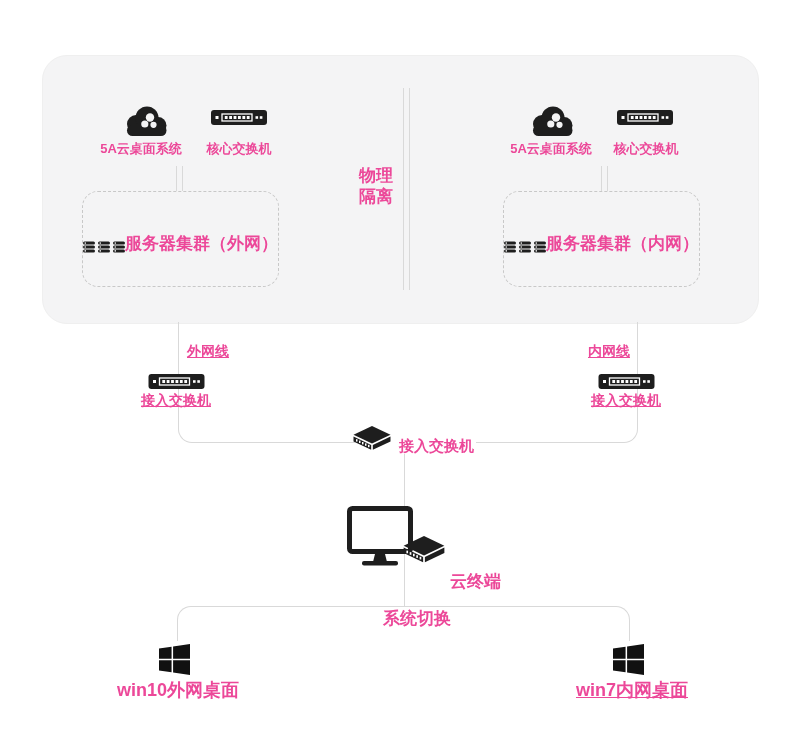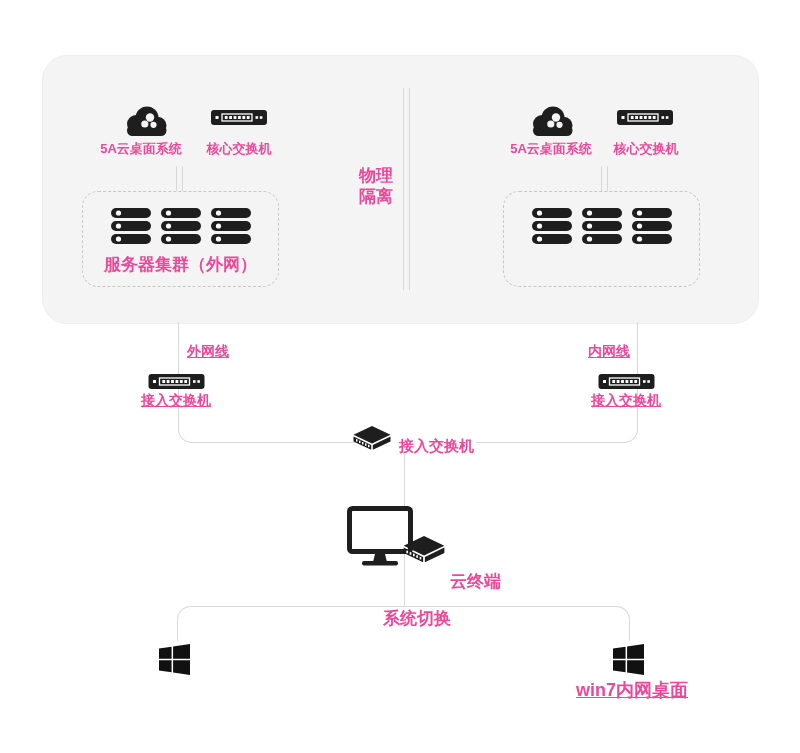--- a/index.html
+++ b/index.html
@@ -2,21 +2,21 @@
 <html><head>
 <meta charset="utf-8">
 <style>
   html,body{margin:0;padding:0;background:#fff;}
   #stage{position:relative;width:800px;height:753px;background:#fff;overflow:hidden;
          font-family:"Liberation Sans",sans-serif;color:#2b2b2b;}
   .abs{position:absolute;}
   .lbl{font-weight:600;color:#ec4899;white-space:nowrap;}
   .ctr{text-align:center;}
   .panel{background:#f4f4f5;border:1px solid #efefef;border-radius:25px;}
-  .dash-box{border:1px dashed #c8c8c8;border-radius:16px;display:flex;flex-direction:column;
+  .dash-box{border:1px dashed #c8c8c8;border-radius:16px;display:flex;flex-direction:row;
             align-items:center;}
   .vline{width:0;border-left:1px solid #d9d9d9;}
   .path-bl{border-left:1px solid #d9d9d9;border-bottom:1px solid #d9d9d9;border-bottom-left-radius:14px;}
   .path-br{border-right:1px solid #d9d9d9;border-bottom:1px solid #d9d9d9;border-bottom-right-radius:14px;}
   .path-tl{border-left:1px solid #d9d9d9;border-top:1px solid #d9d9d9;border-top-left-radius:14px;}
   .path-tr{border-right:1px solid #d9d9d9;border-top:1px solid #d9d9d9;border-top-right-radius:14px;}
   .fs12{font-size:14px;text-decoration:underline;} .fs13{font-size:13px;} .fs15{font-size:15px;}
   .fs17{font-size:17px;font-family:Liberation Mono, monospace;} .fs18{font-size:18px;}
   svg{display:block;}
 </style>
@@ -138,20 +138,21 @@
       <use href="#srv-bar" x="0" y="0"></use>
         <use href="#srv-bar" x="50" y="0"></use>
         <use href="#srv-bar" x="100" y="0"></use>
       <use href="#srv-bar" x="0" y="13"></use>
         <use href="#srv-bar" x="50" y="13"></use>
         <use href="#srv-bar" x="100" y="13"></use>
       <use href="#srv-bar" x="0" y="26"></use>
         <use href="#srv-bar" x="50" y="26"></use>
         <use href="#srv-bar" x="100" y="26"></use>
     </svg>
+    <div class="lbl fs17" style="margin-top:9px;">服务器集群（内网）</div>
   </div>
 
   <div class="abs path-bl" style="left:178px;top:322px;width:176px;height:120px;"></div>
   <div class="abs path-br" style="left:476px;top:322px;width:161px;height:120px;"></div>
 
   <div class="abs lbl fs12" style="left:187px;top:343px;">外网线</div>
   <div class="abs lbl fs12" style="left:588px;top:343px;">内网线</div>
 
   <div class="abs" style="left:148px;top:374px;">
     <svg width="57" height="15" viewBox="0 0 56 15">
@@ -189,20 +190,21 @@
 
   <div class="abs path-tl" style="left:177px;top:606px;width:227px;height:34px;"></div>
   <div class="abs path-tr" style="left:404px;top:606px;width:225px;height:34px;"></div>
   <div class="abs lbl fs17 ctr" style="left:339px;top:607px;width:84px;margin-left:36px;">系统切换</div>
 
   <div class="abs" style="left:159px;top:644px;">
     <svg width="31" height="31" viewBox="0 0 88 88">
         <use href="#win-logo"></use>
       </svg>
   </div>
+  <div class="abs lbl fs18 ctr" style="left:108px;top:678px;width:140px;">win10外网桌面</div>
   <div class="abs" style="left:613px;top:644px;">
     <svg width="31" height="31" viewBox="0 0 88 88">
         <use href="#win-logo"></use>
       </svg>
   </div>
   <div class="abs lbl fs18 ctr" style="left:562px;top:678px;width:140px;text-decoration:underline;">win7内网桌面</div>
 
 </div>
 
 </body></html>

